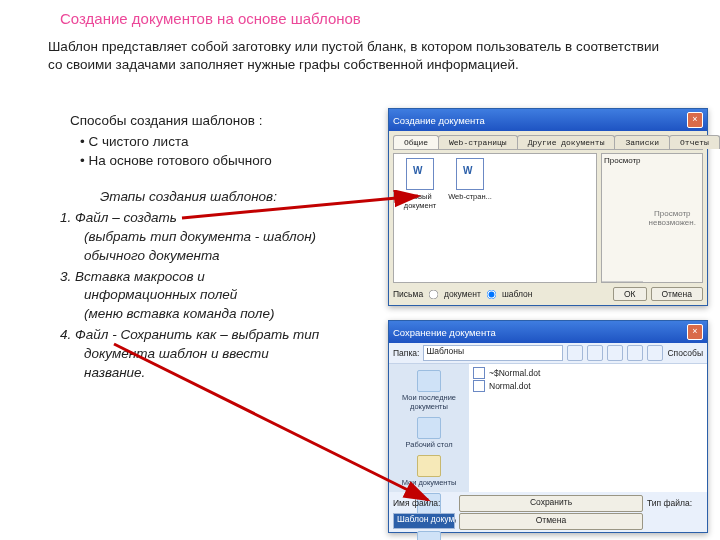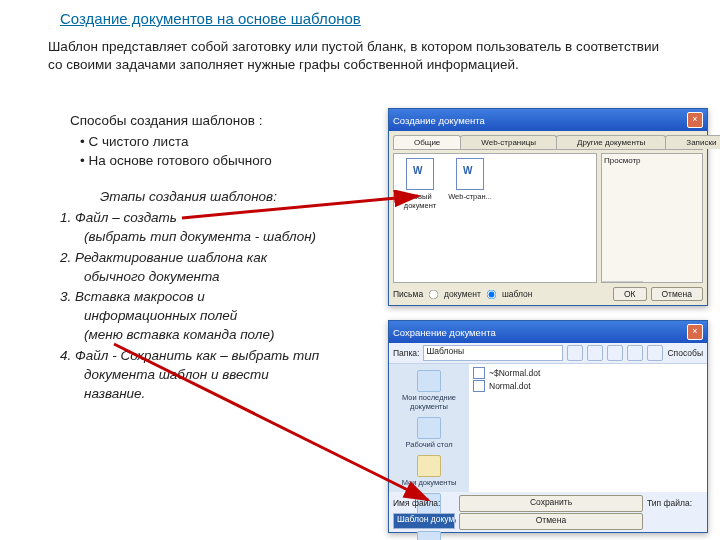--- a/index.html
+++ b/index.html
@@ -11,22 +11,21 @@
     color: #222;
     position: relative;
     overflow: hidden;
     background: #fff;
   }
   .title {
     position: absolute;
     left: 60px;
     top: 10px;
     font-size: 15px;
-    color: #0369a1;
-    text-decoration: underline;
+    color: #ec4899;
   }
   .intro {
     position: absolute;
     left: 48px;
     top: 38px;
     width: 620px;
     line-height: 1.35;
   }
   .methods {
     position: absolute;
@@ -92,27 +91,28 @@
   .dlg-body {
     padding: 4px;
   }
   .tabs {
     display: flex;
     gap: 0;
     border-bottom: 1px solid #aaa;
     font-size: 8px;
   }
   .tab {
-    padding: 2px 20px;
+    padding: 2px 10px;
     border: 1px solid #aaa;
     border-bottom: none;
     background: #e9e5d5;
     border-radius: 3px 3px 0 0;
     margin-right: -1px;
     white-space: nowrap;
+    font-family: Liberation Mono, monospace;
   }
   .tab.active {
     background: #f8f6ef;
   }
   .filepane {
     display: flex;
     gap: 4px;
     margin-top: 3px;
   }
   .iconarea {
@@ -304,21 +304,20 @@
   <ul>
     <li>С чистого листа</li>
     <li>На основе готового обычного</li>
   </ul>
 </div>
 
 <div class="steps">
   <span class="ttl">Этапы создания шаблонов:</span>
   <div class="item"><span>1.</span> <span>Файл – создать</span></div>
   <div class="sub">(выбрать тип документа - шаблон)</div>
-  <div class="item"><span>2.</span> <span>Редактирование шаблона как</span></div>
   <div class="sub">обычного документа</div>
   <div class="item"><span>3.</span> <span>Вставка макросов и</span></div>
   <div class="sub">информационных полей</div>
   <div class="sub">(меню вставка команда поле)</div>
   <div class="item"><span>4.</span> <span>Файл - Сохранить как – выбрать тип</span></div>
   <div class="sub">документа шаблон и ввести</div>
   <div class="sub">название.</div>
 </div>
 
 <div class="dialog" style="left:388px; top:108px; width:318px;">
@@ -342,20 +341,21 @@
           <div class="sq"></div>
           <div>Новый документ</div>
         </div>
         <div class="doc-ico">
           <div class="sq"></div>
           <div>Web-стран...</div>
         </div>
       </div>
       <div class="preview">
         <div class="hdr">Просмотр</div>
+        <div class="body">Просмотр невозможен.</div>
       </div>
     </div>
     <div class="dlg-foot">
       <div class="radiog">
         <span>Письма</span>
         <input type="radio" style="">
           <span>документ</span>
         <input type="radio" checked="" style="">
           <span>шаблон</span>
       </div>

